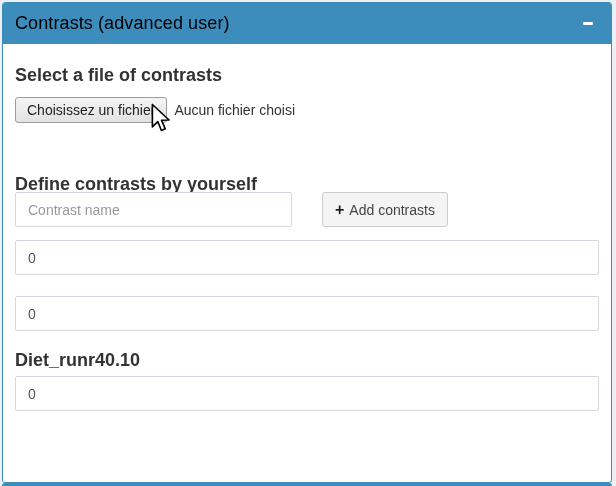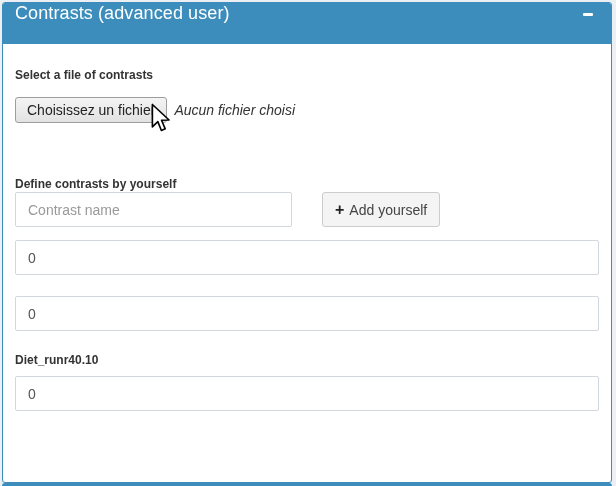--- a/index.html
+++ b/index.html
@@ -20,23 +20,23 @@
     position: absolute;
     left: 2px; top: 2px;
     width: 610px; height: 481px;
     background: #ffffff;
     border: 1px solid var(--accent);
     border-radius: 3px;
   }
   .box-header {
     height: 41px;
     background: var(--accent);
-    color: #ffffff;
+    color: #000000;
     display: flex;
-    align-items: flex-start;
+    align-items: center;
     padding: 0 12px;
     border-radius: 2px 2px 0 0;
     gap: 44px;
   }
   .box-title {
     font-size: 18px;
     font-weight: 400;
     letter-spacing: 0.1px;
   }
   .collapse-btn {
@@ -50,21 +50,21 @@
     display: block;
     width: 12px; height: 3px;
     background: #ffffff;
     border-radius: 1px;
   }
   .box-body {
     padding: 10px 12px 0 12px;
   }
   .ctl-label {
     display: block;
-    font-size: 12px;
+    font-size: 18px;
     font-weight: 700;
     color: #333;
     line-height: 16px;
   }
   .label-file { margin: 13px 0 14px 0; }
   .file-row {
     height: 26px;
     margin: 0 0 53px 0;
     display: flex;
     align-items: center;
@@ -77,21 +77,20 @@
     color: #222;
     background: linear-gradient(to bottom, #f4f4f4, #e2e2e2);
     border: 1px solid #9d9d9d;
     border-radius: 3px;
     cursor: pointer;
   }
   .file-status {
     font-size: 14px;
     color: #333;
     margin-left: 7px;
-    font-style: italic;
   }
   .label-define { margin: 0 0 8px 0; }
   .define-row {
     display: flex;
     align-items: center;
     height: 19px;
     margin: 0 0 21px 0;
   }
   .text-input {
     height: 35px;
@@ -163,21 +162,21 @@
       <button class="file-btn">Choisissez un fichier</button>
       <span class="file-status">Aucun fichier choisi</span>
     </div>
 
     <label class="ctl-label label-define">Define contrasts by yourself</label>
 
     <div class="define-row">
       <input type="text" class="text-input contrast-name-input" placeholder="Contrast name" style="">
       <button class="add-btn">
         <span class="plus-glyph">+</span>
-        <span>Add yourself</span>
+        <span>Add contrasts</span>
       </button>
     </div>
 
     <div class="field-group">
       <input type="text" class="text-input field-input" value="0" style="">
     </div>
 
     <div class="field-group">
       <input type="text" class="text-input field-input" value="0" style="">
     </div>

